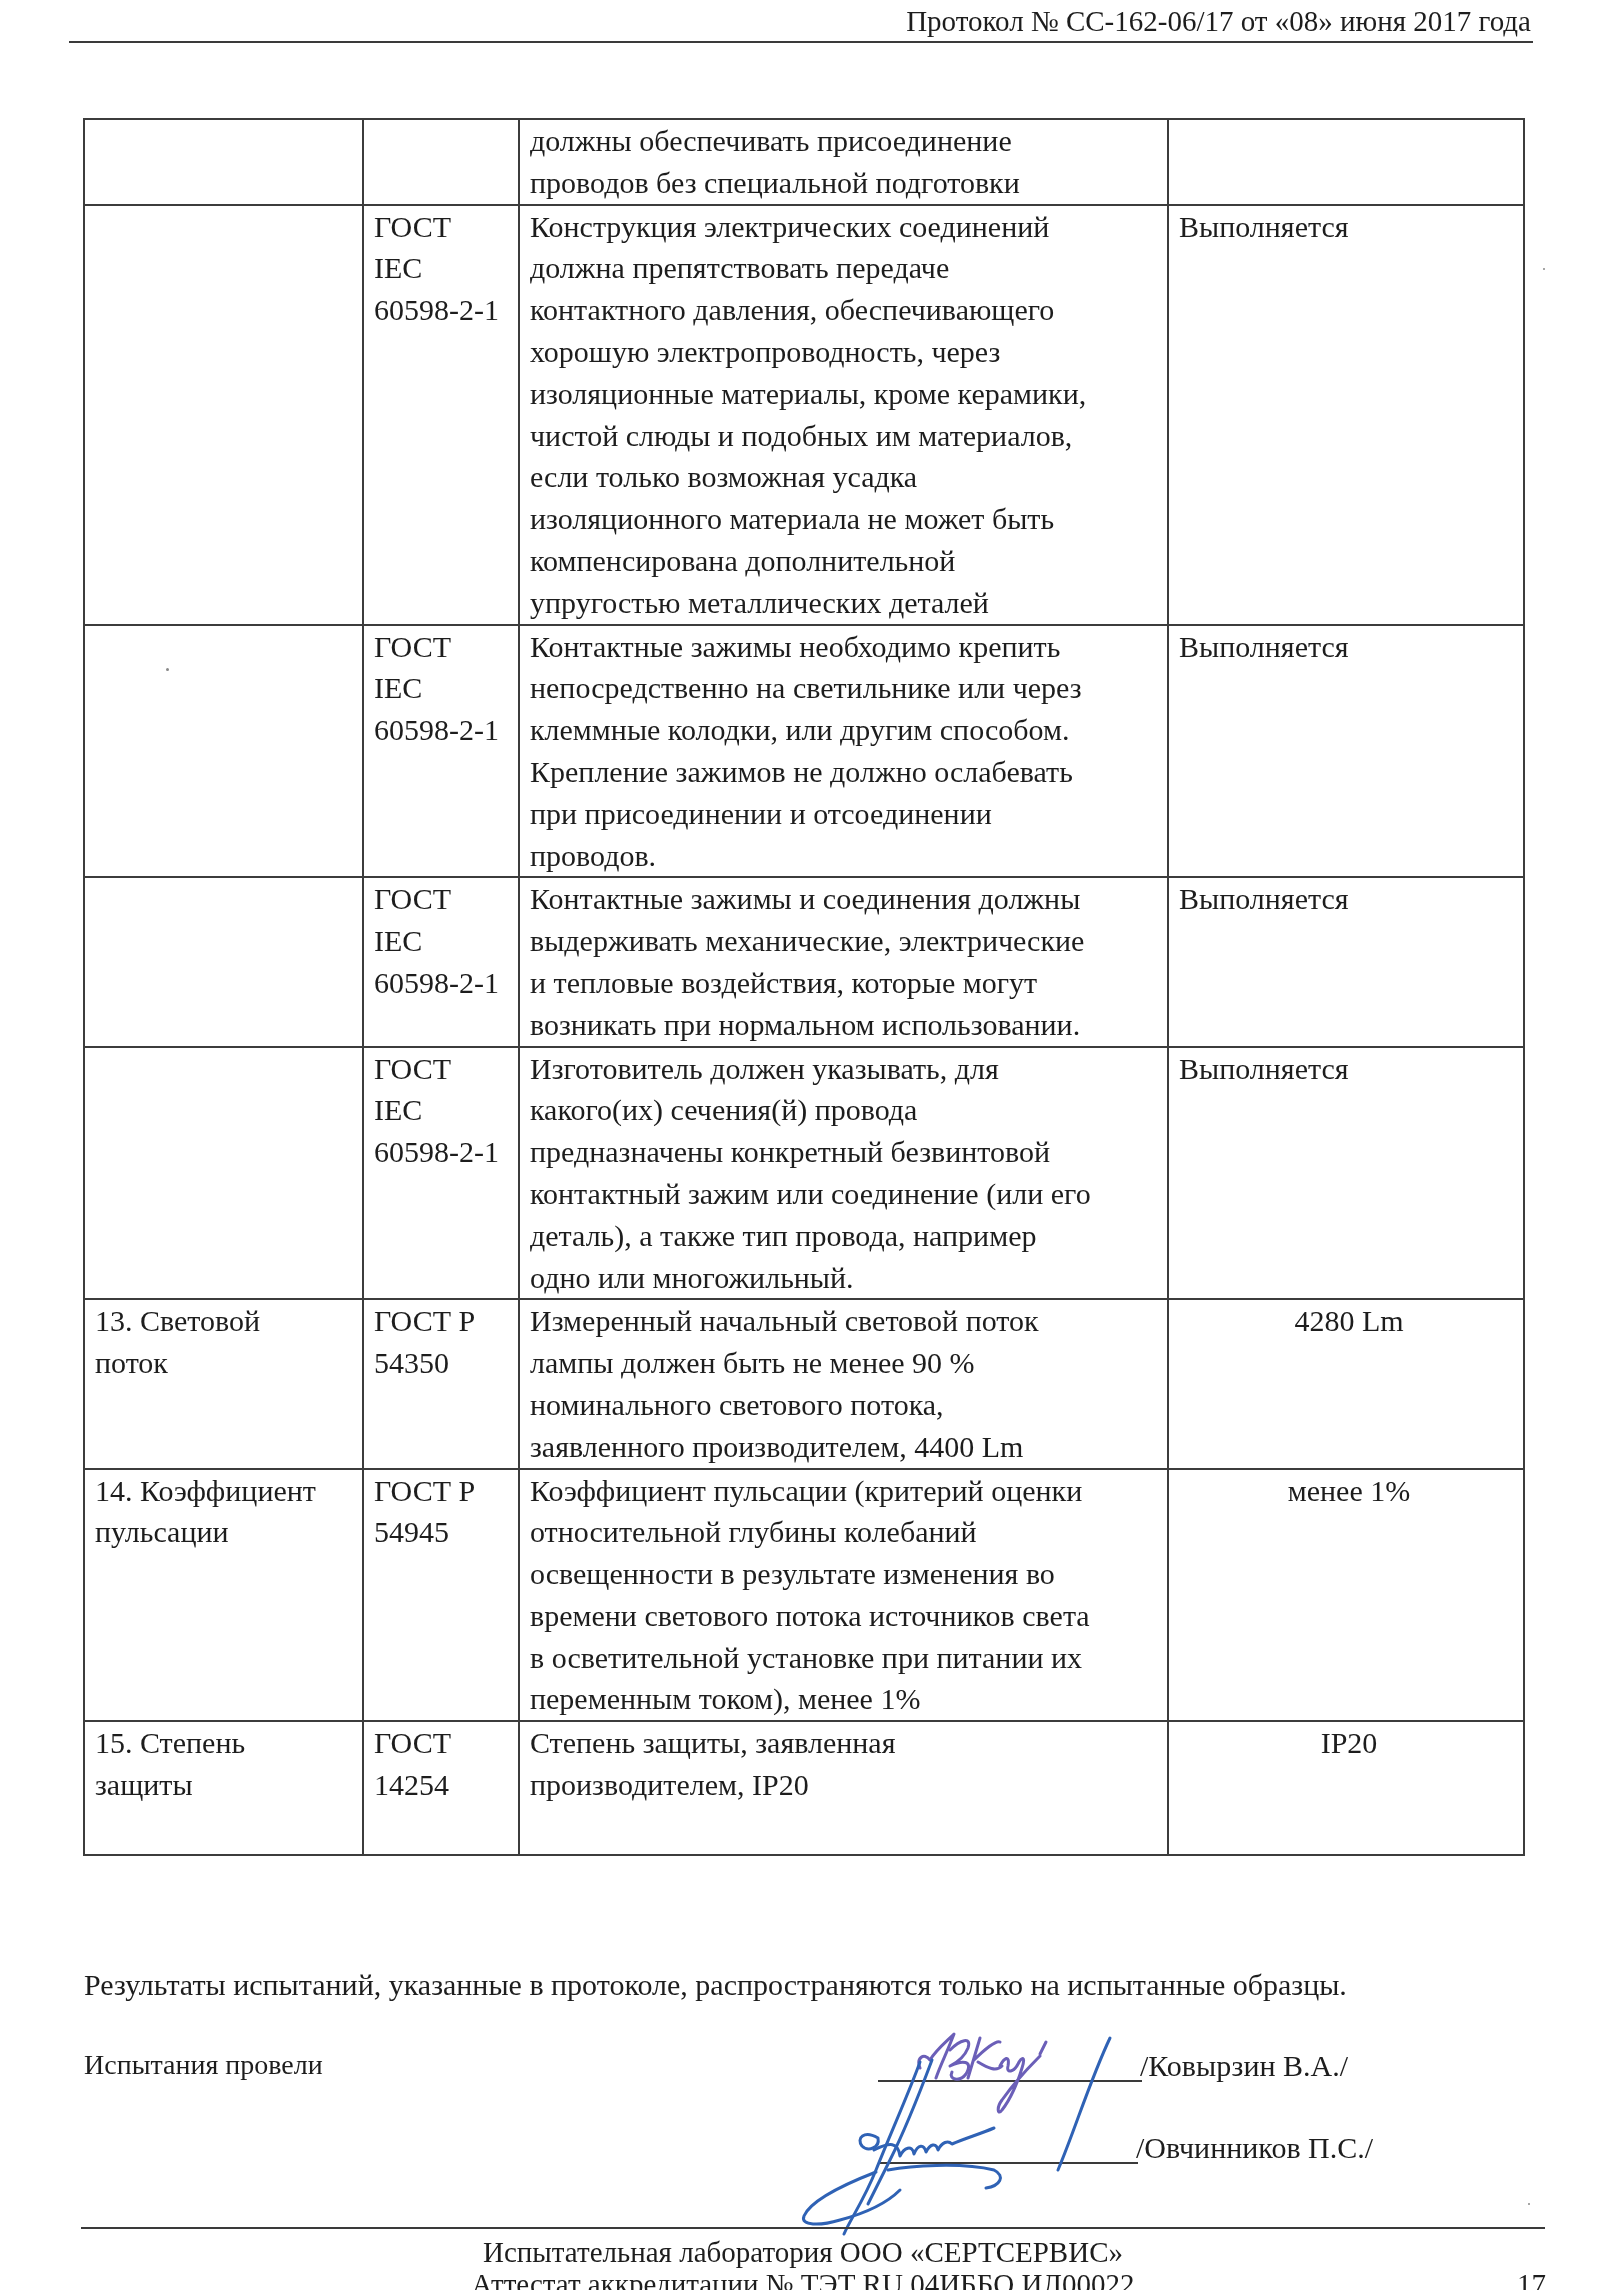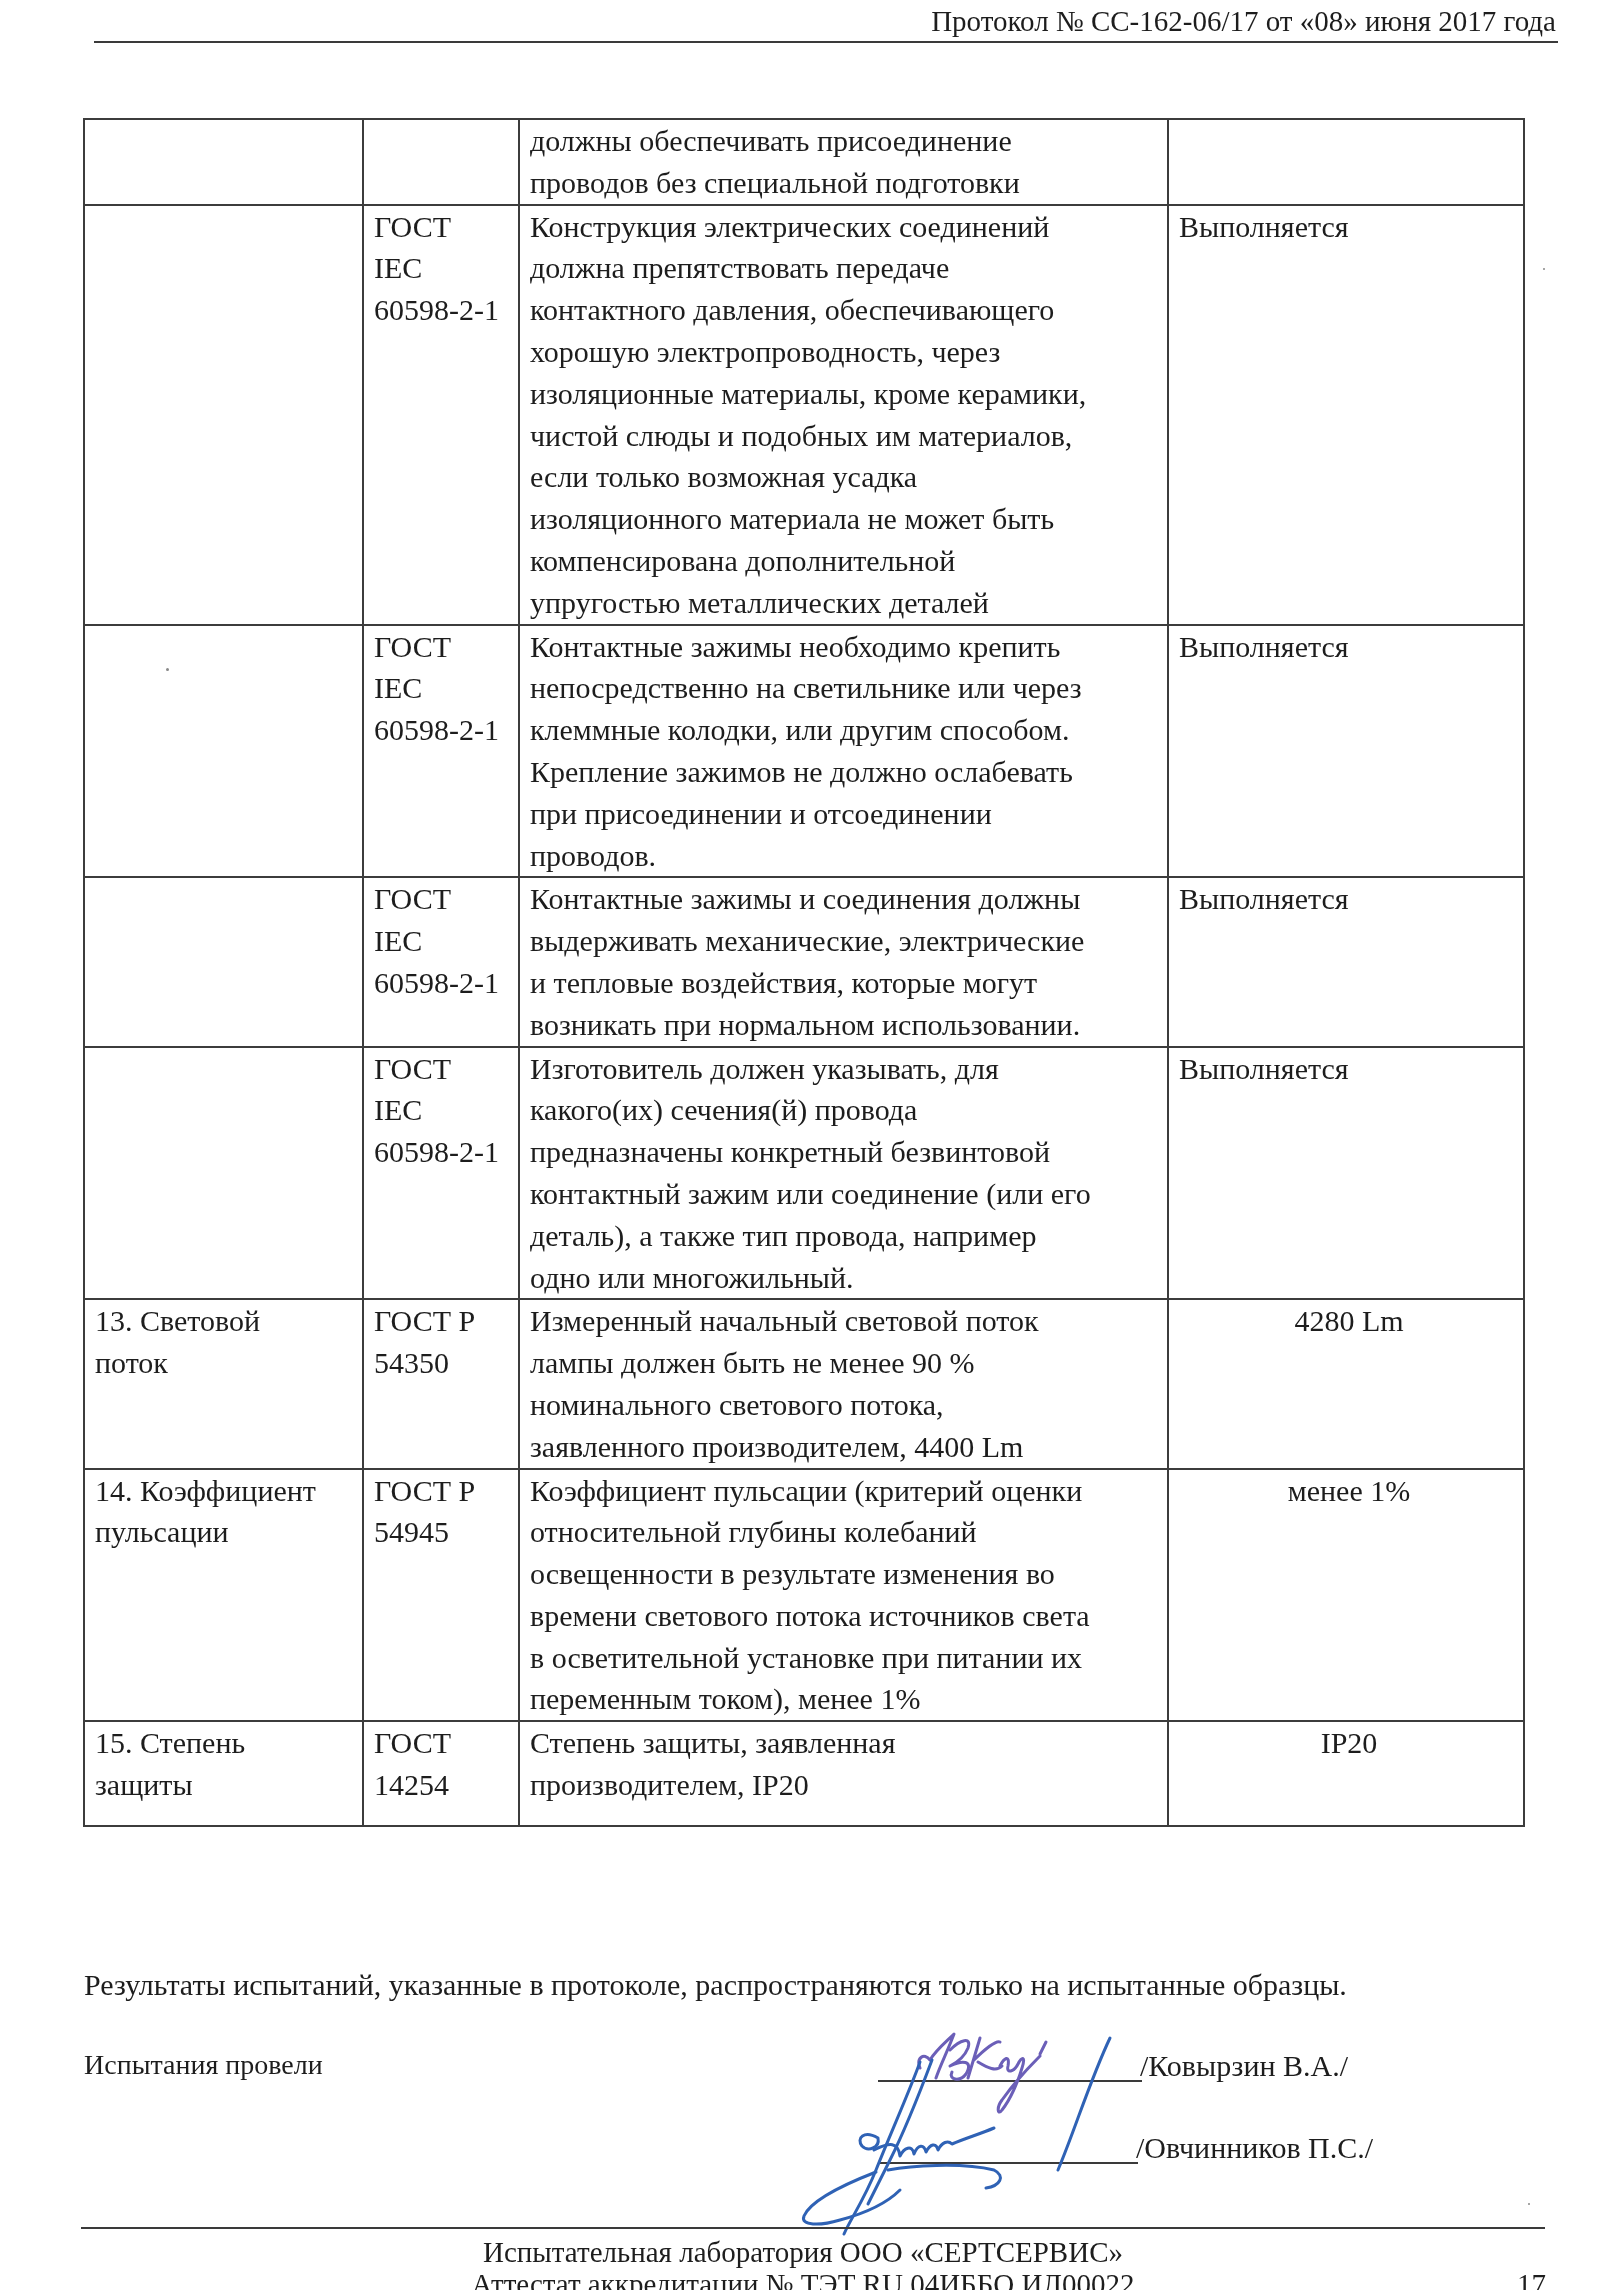--- a/index.html
+++ b/index.html
@@ -2,21 +2,21 @@
 <html><head>
 <meta charset="utf-8">
 <style>
   html, body { margin: 0; padding: 0; background: #ffffff; }
   body {
     width: 1606px; height: 2290px; position: relative; overflow: hidden;
     font-family: "Liberation Serif", "DejaVu Serif", serif;
     color: #1d1d1d;
   }
   .page-header {
-    position: absolute; left: 94px; top: 0; width: 1464px; height: 41px;
+    position: absolute; left: 69px; top: 0; width: 1464px; height: 41px;
     border-bottom: 2px solid #3a3a3a;
   }
   .page-header-text {
     position: absolute; right: 2px; top: 4px;
     font-size: 29px; line-height: 34px; white-space: nowrap;
   }
   table.req {
     position: absolute; left: 83px; top: 118px;
     border-collapse: collapse; table-layout: fixed;
     width: 1440px;
@@ -197,21 +197,21 @@
         <span>Коэффициент пульсации (критерий оценки</span>
         <span>относительной глубины колебаний</span>
         <span>освещенности в результате изменения во</span>
         <span>времени светового потока источников света</span>
         <span>в осветительной установке при питании их</span>
         <span>переменным током), менее 1%</span>
       </td>
       <td class="c-res center">менее 1%</td>
     </tr>
 
-    <tr style="height:105px">
+    <tr style="height:134px">
       <td class="c-param cell-lines">
         <span>15. Степень</span>
         <span>защиты</span>
       </td>
       <td class="c-std cell-lines">
         <span>ГОСТ</span>
         <span>14254</span>
       </td>
       <td class="c-req cell-lines">
         <span>Степень защиты, заявленная</span>

